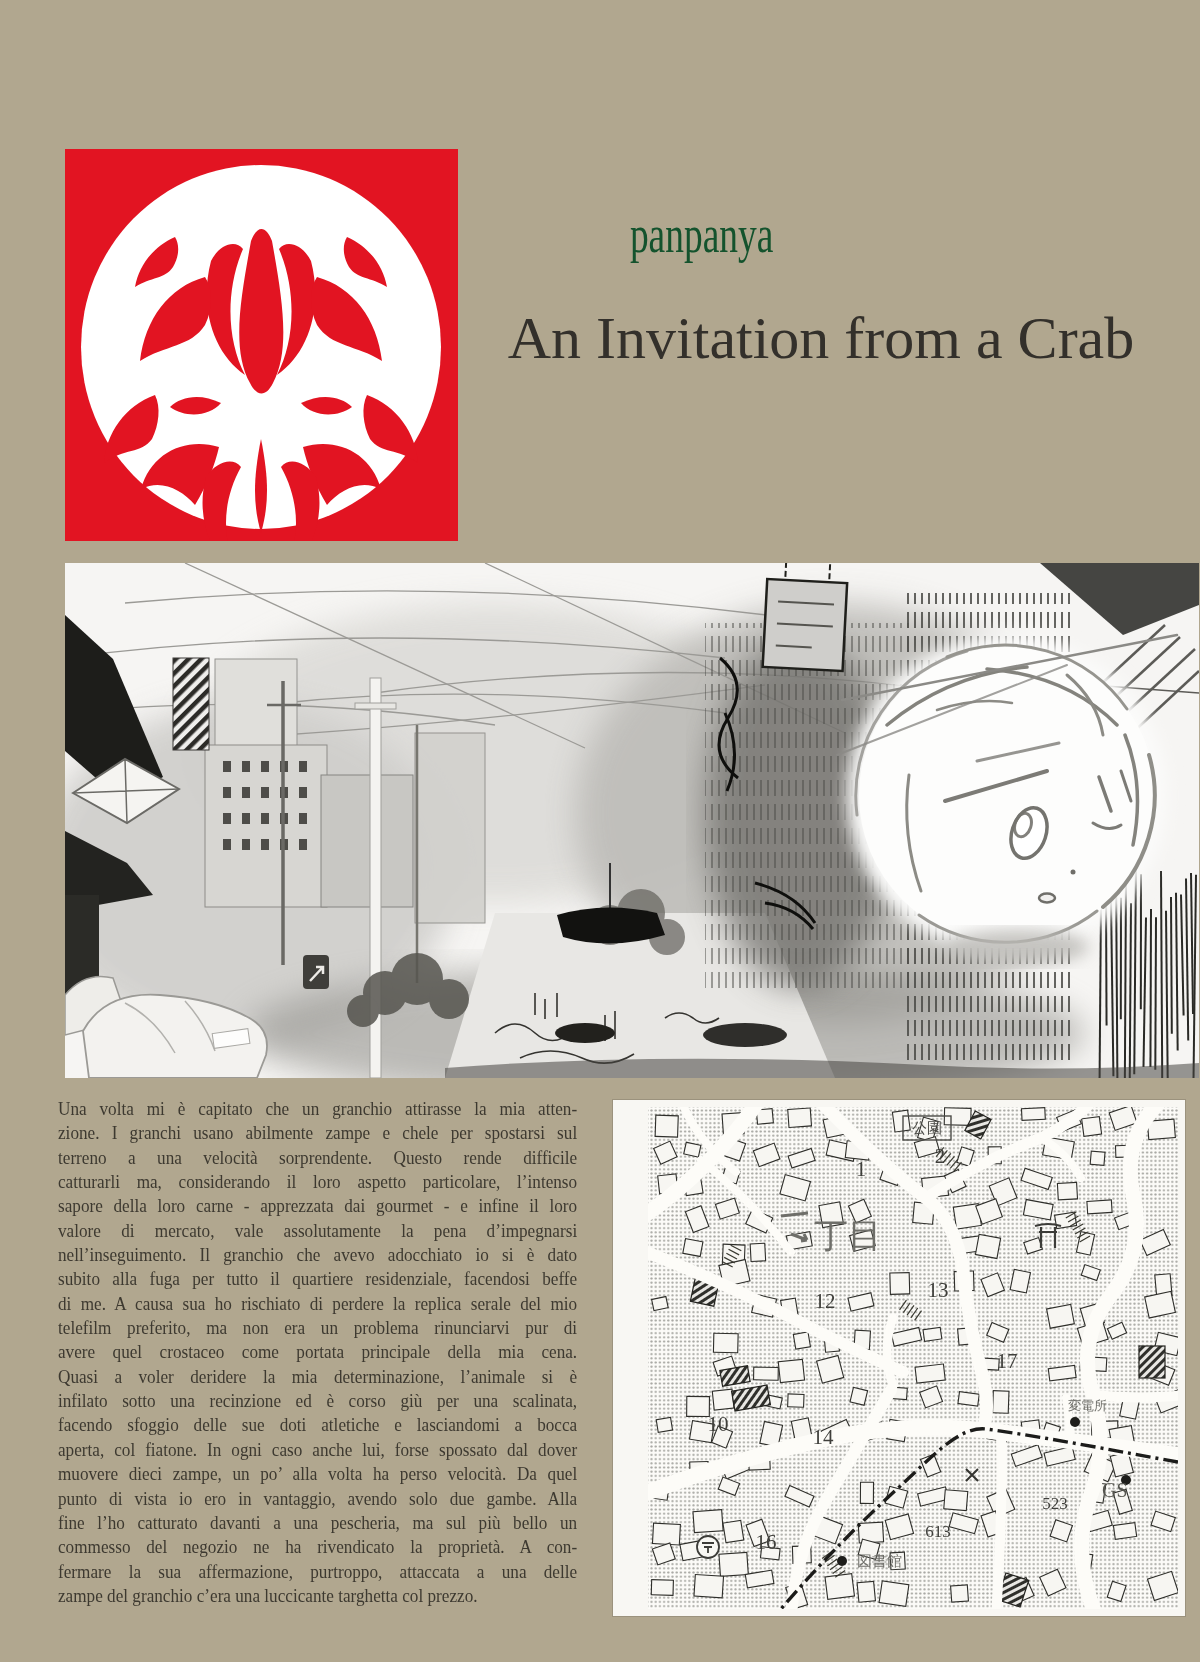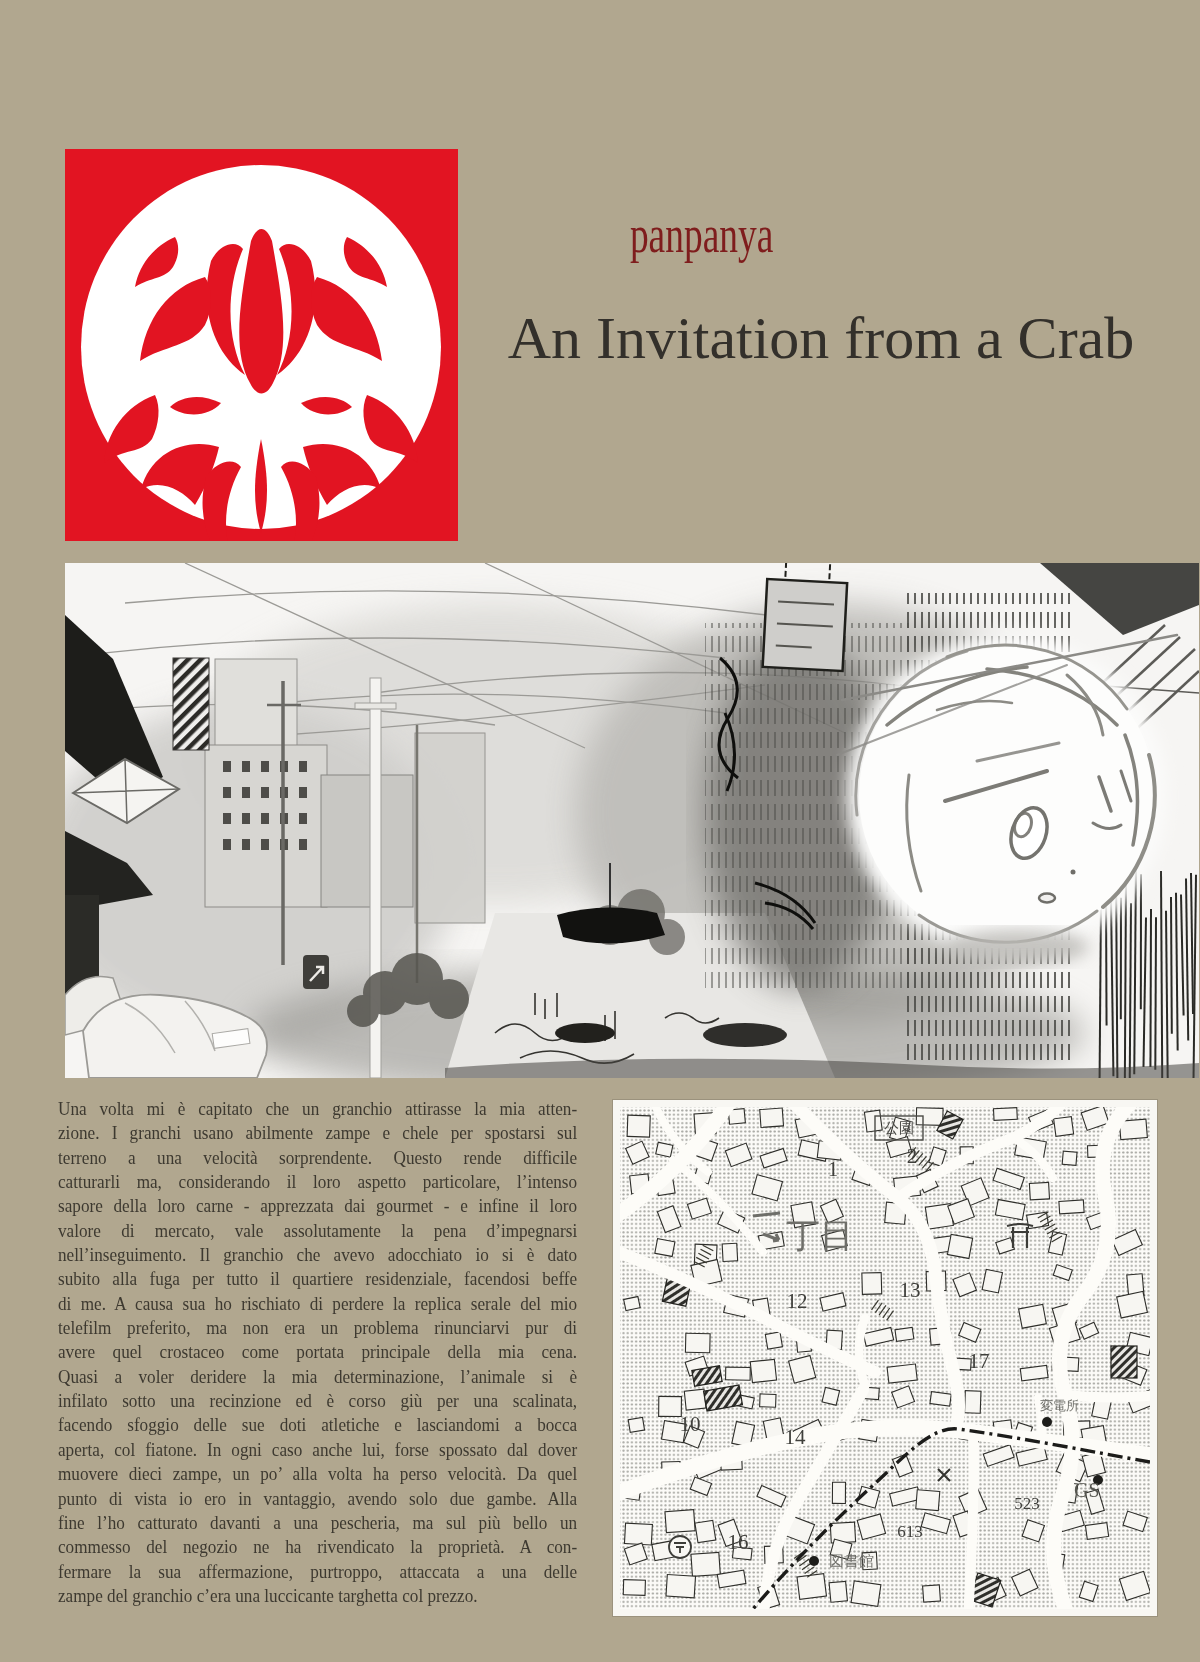--- a/index.html
+++ b/index.html
@@ -4,38 +4,38 @@
 <style>
   html,body{margin:0;padding:0;}
   body{font-family:"Liberation Serif",serif;}
   #page{position:relative;width:1200px;height:1662px;background:#b1a78f;overflow:hidden;}
 
   
   #logo{position:absolute;left:65px;top:149px;width:393px;height:392px;}
 
   
   #author-line{position:absolute;left:402px;top:209px;width:600px;text-align:center;
-    font-size:52px;line-height:52px;color:#7f1d1d;white-space:nowrap;}
+    font-size:52px;line-height:52px;color:#14532d;white-space:nowrap;}
   #author-line .squeeze{display:inline-block;transform:scaleX(0.72);transform-origin:center;}
   #title-line{position:absolute;left:321px;top:308px;width:1000px;text-align:center;
     font-size:60px;line-height:60px;color:#33302b;white-space:nowrap;}
 
   
   #illustration{position:absolute;left:65px;top:563px;width:1134px;height:515px;}
 
   
   #body-text{position:absolute;left:58px;top:1097px;width:568px;
     transform:scaleX(0.914);transform-origin:left top;
     font-size:18.8px;line-height:24.35px;color:#3d3930;}
   #body-text .bline{text-align:justify;text-align-last:justify;white-space:normal;}
   #body-text .bline:last-child{text-align-last:left;}
 
   
   #map-frame{position:absolute;left:613px;top:1100px;width:544px;height:516px;background:#f8f7f3;
-    box-shadow:0 0 0 1px rgba(90,84,70,.25);}
+    box-shadow:0 0 0 1px rgba(90,84,70,.25);padding-left:28px;}
   #map-frame svg{display:block;}
 </style>
 </head>
 <body>
 
 <div id="page">
 
   <div id="logo">
     <svg width="393" height="392" viewBox="0 0 393 392">
       <rect x="0" y="0" width="393" height="392" fill="#e21422"></rect>

